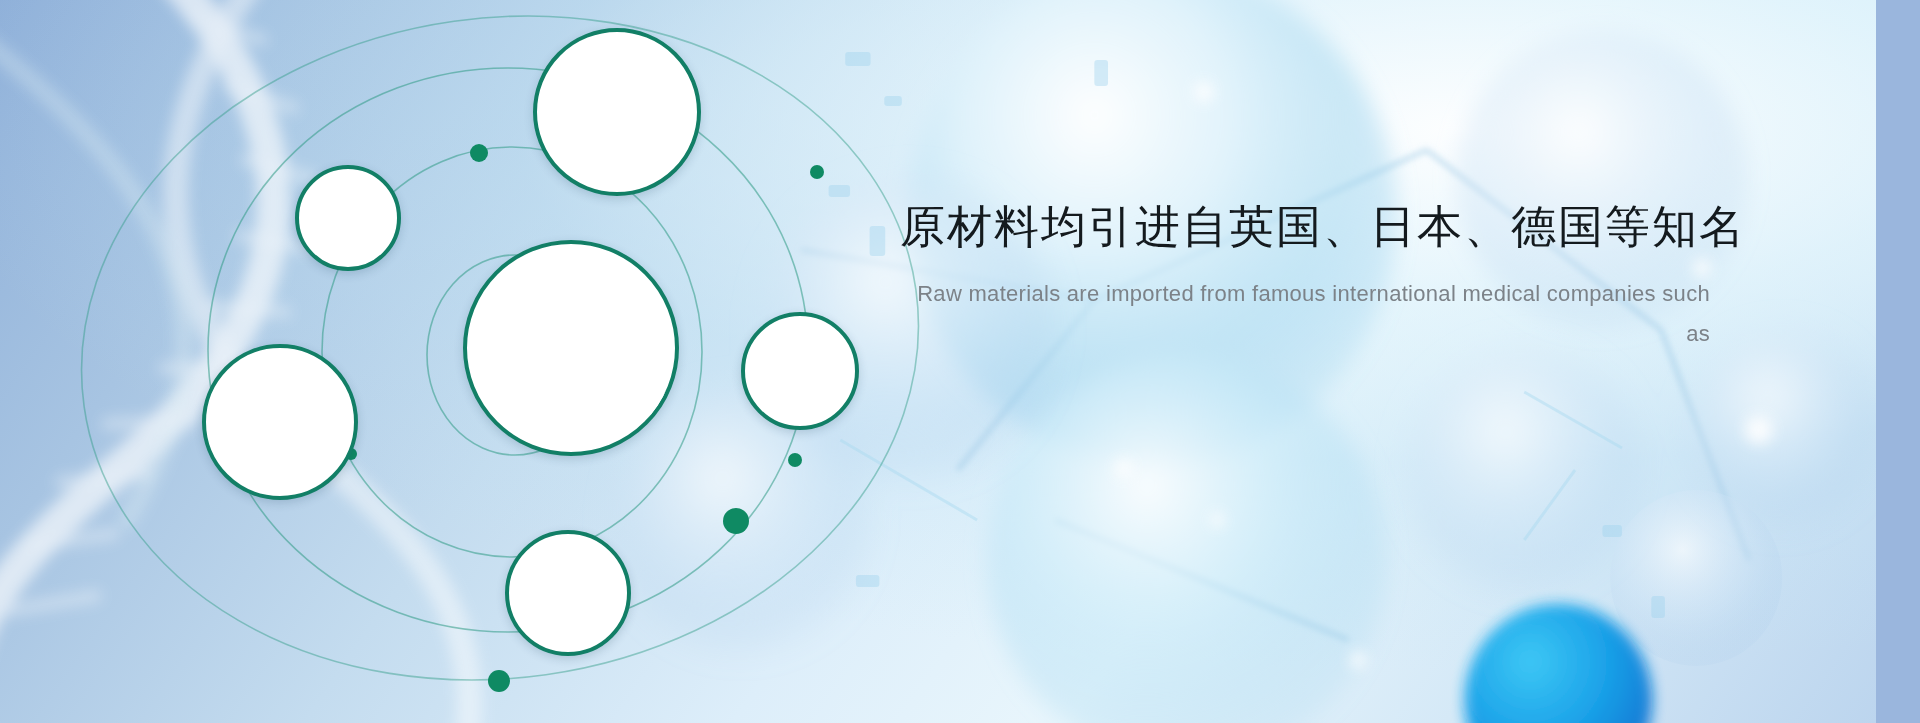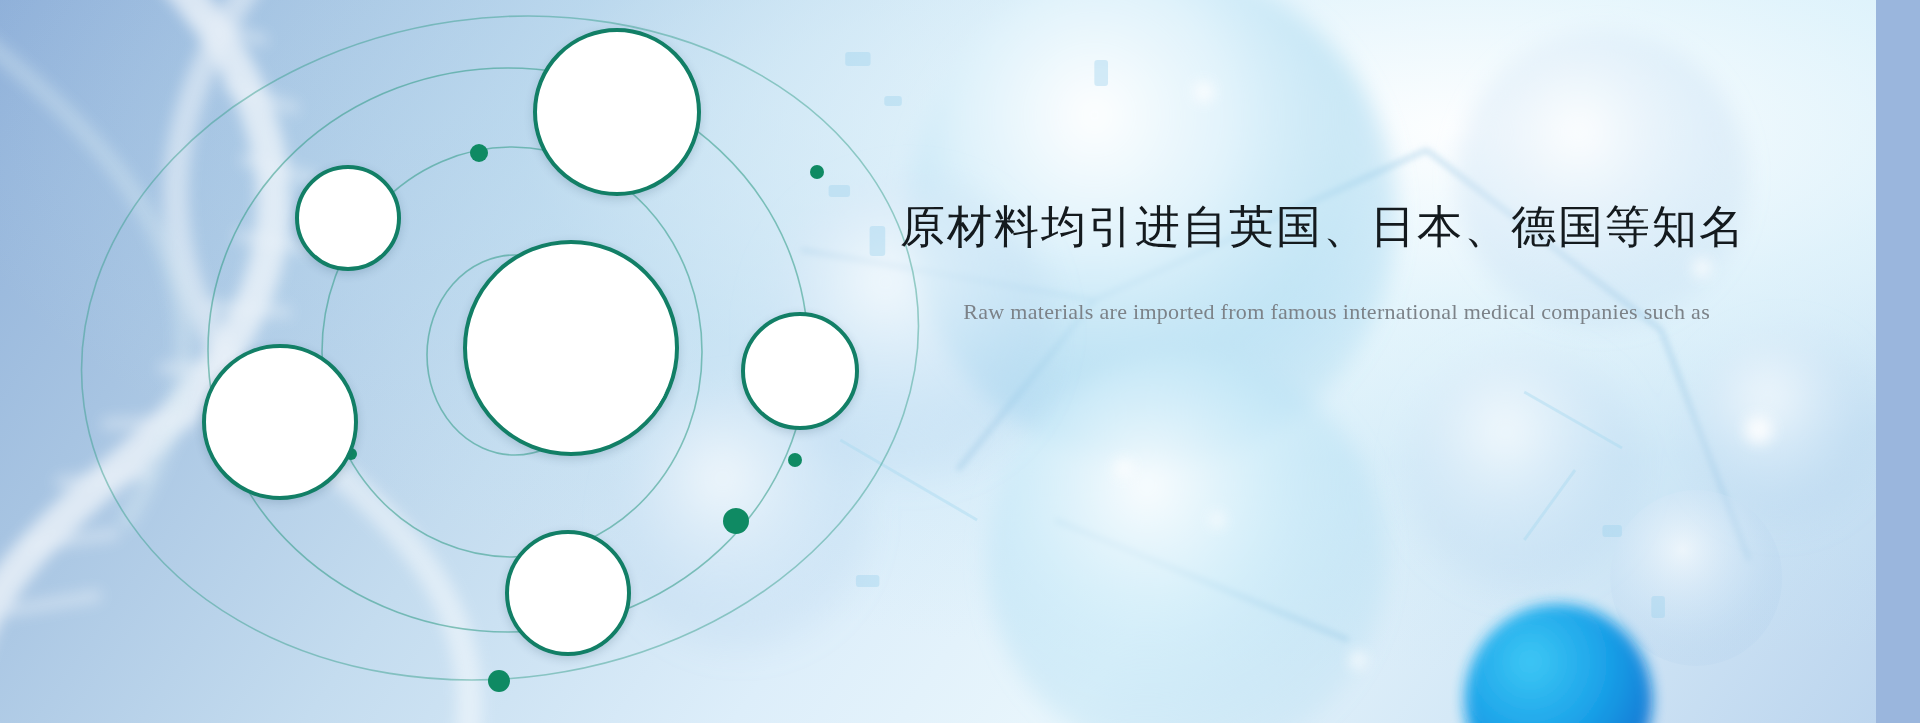--- a/index.html
+++ b/index.html
@@ -44,23 +44,23 @@
   }
   .h-line{
     color:#141a1e;
     font-size:45px;
     line-height:62px;
     letter-spacing:2px;
     font-weight:400;
     white-space:nowrap;
   }
   #sub{
-    margin-top:34px;
+    margin-top:16px;
     color:#7c8288;
-    font-family:Liberation Serif, serif;
+    font-family:Liberation Sans, sans-serif;
     font-size:22px;
     line-height:40px;
     letter-spacing:.3px;
   }
 </style>
 </head>
 <body>
 
 <div id="banner">
 

